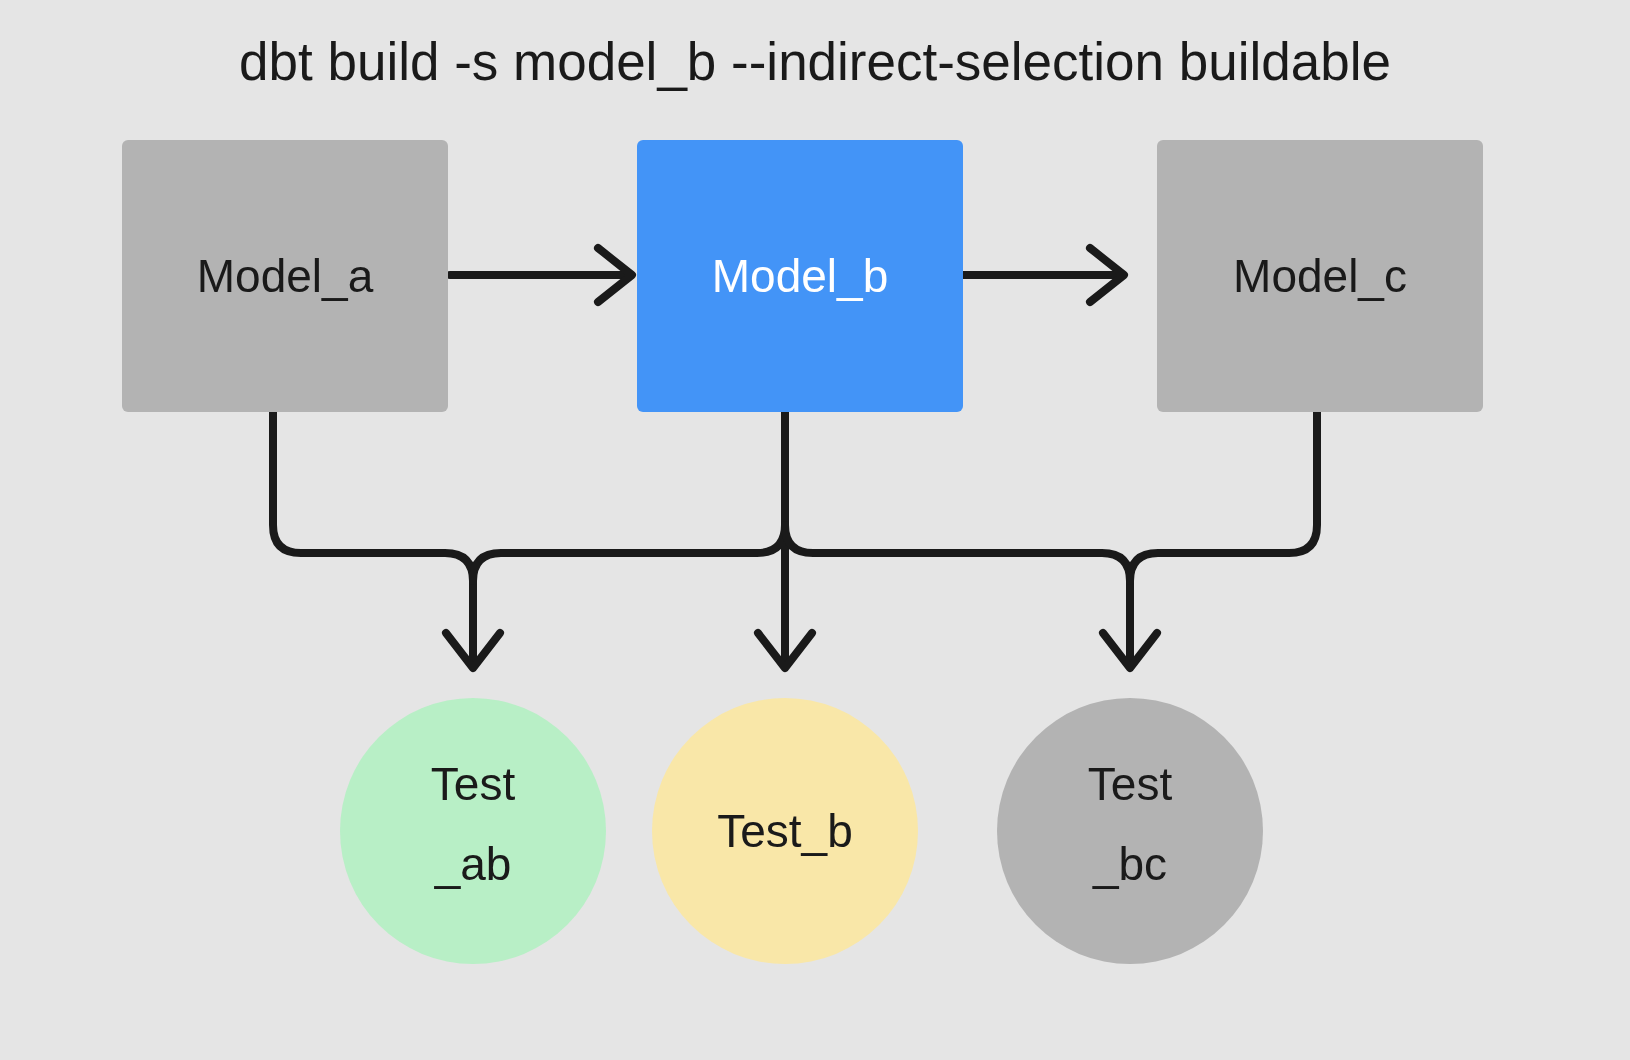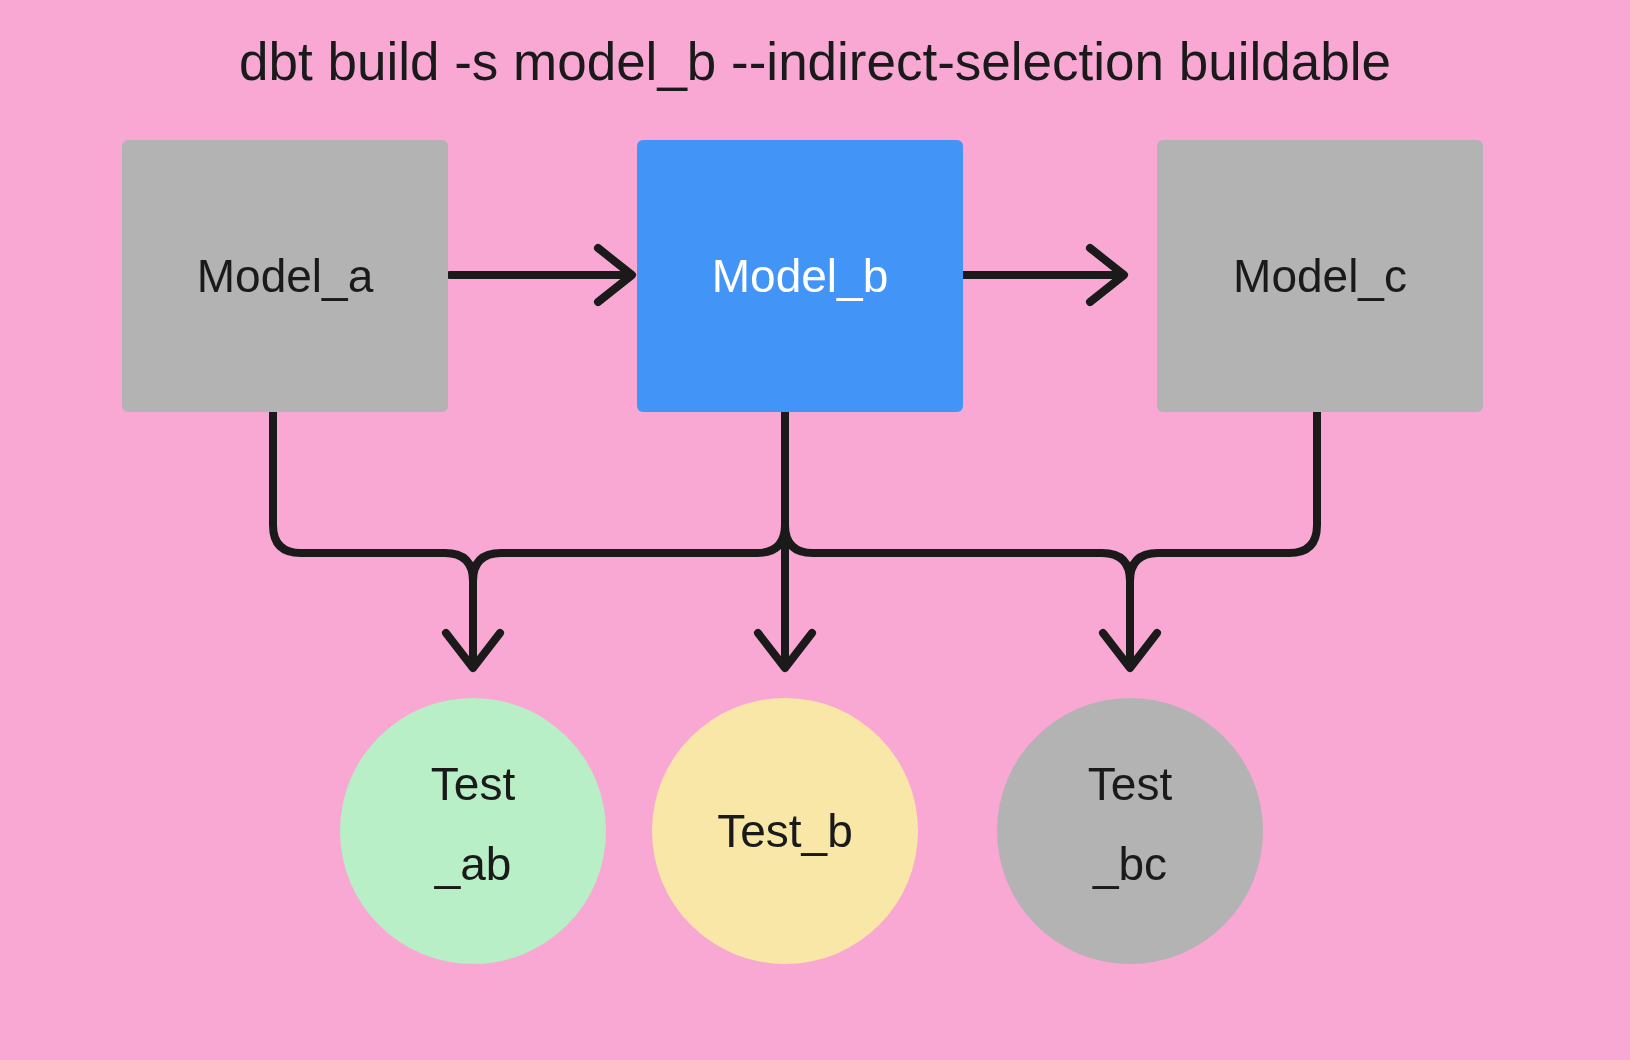--- a/index.html
+++ b/index.html
@@ -7,21 +7,21 @@
     padding: 0;
     background: #ffffff;
   }
   body {
     font-family: "Liberation Sans", sans-serif;
   }
   #canvas {
     position: relative;
     width: 1630px;
     height: 1060px;
-    background: #f9a8d4;
+    background: #e5e5e5;
     overflow: hidden;
   }
   #diagram-svg {
     position: absolute;
     left: 0;
     top: 0;
     width: 1630px;
     height: 1060px;
   }
   .title-text {

